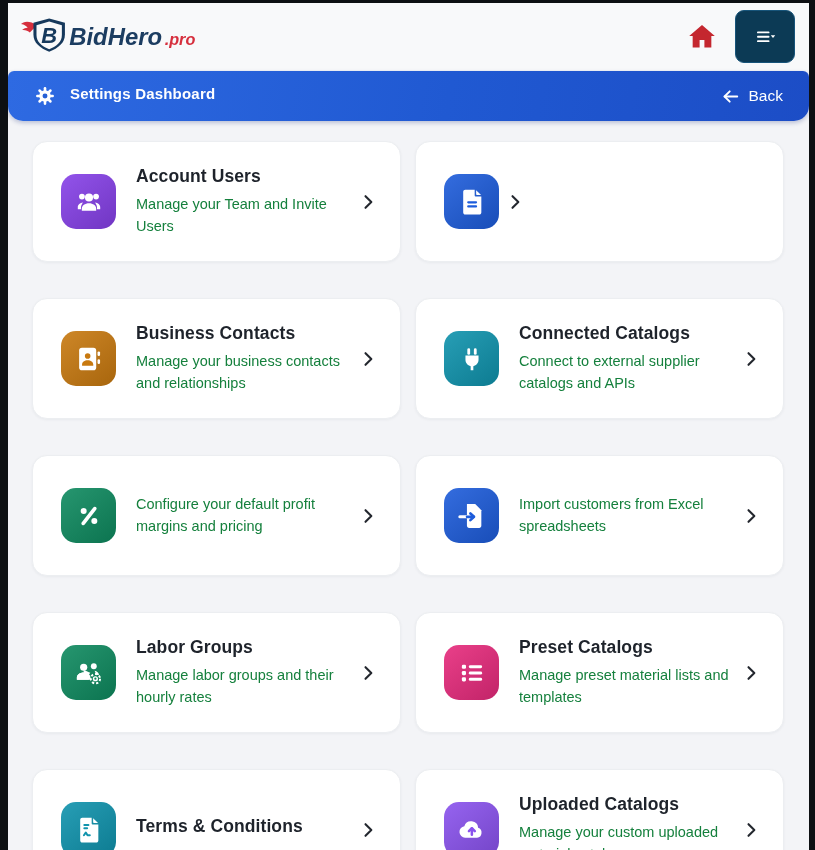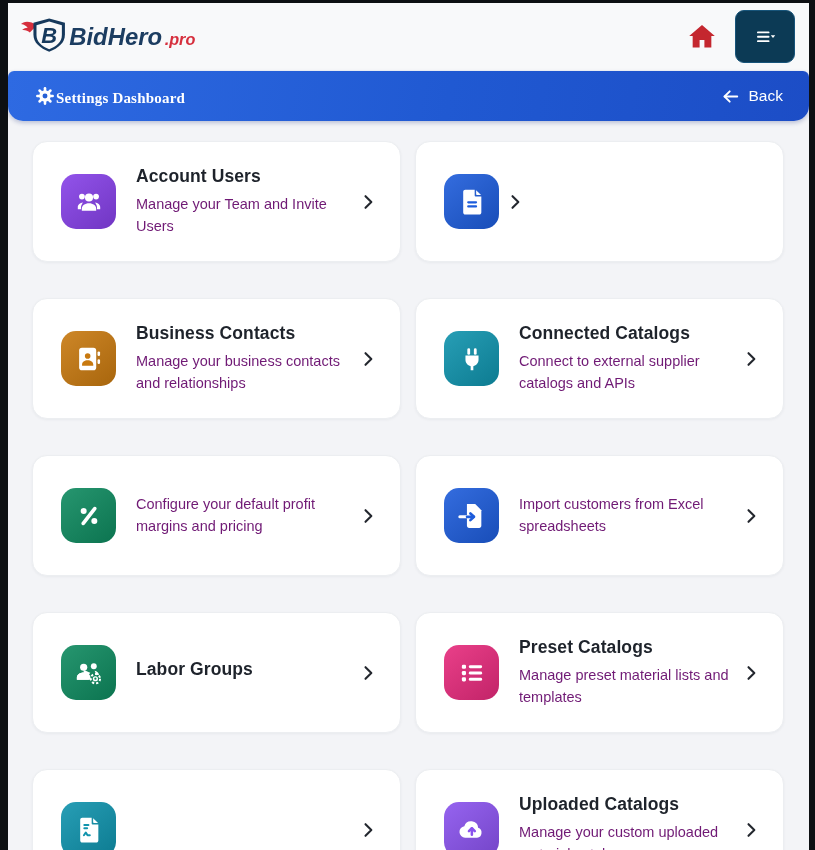--- a/index.html
+++ b/index.html
@@ -30,21 +30,21 @@
   }
   
   .settings-bar{
     height:50px;margin-top:1px;
     background:linear-gradient(100deg,#2e6ae2 0%,#2059d2 55%,#1c4dc6 100%);
     border-radius:6px 6px 15px 15px;
     display:flex;align-items:center;justify-content:space-between;
     padding:0 26px;box-sizing:border-box;
     box-shadow:0 2px 4px rgba(20,40,120,.25);
   }
-  .bar-left{display:flex;align-items:flex-end;gap:0;font-family:Liberation Serif, serif;}
+  .bar-left{display:flex;align-items:flex-start;gap:14px;}
   .bar-title{color:#fff;font-size:15px;font-weight:700;letter-spacing:.2px;}
   .back-btn{display:flex;align-items:center;gap:9px;color:#fff;font-size:15.5px;font-weight:400;cursor:pointer;}
   
   .grid{
     display:grid;grid-template-columns:1fr 1fr;
     gap:36px 14px;
     padding:20px 25px 22px 24px;
   }
   .card{
     background:#fff;border:1px solid #eceef1;border-radius:15px;
@@ -58,21 +58,21 @@
     display:flex;align-items:center;justify-content:center;
     background:var(--c);
     background-image:linear-gradient(140deg,rgba(255,255,255,.10),rgba(0,0,0,.16));
   }
   .card-icon svg{width:32px;height:32px;}
   .card-text{flex:1;margin-left:20px;min-width:0;}
   .card-text h3{
     margin:0 0 7px 0;font-size:17.5px;font-weight:700;color:#1e232b;letter-spacing:.1px;
   }
   .card-text p{
-    margin:0;font-size:14.5px;line-height:1.5;color:#701a75;max-width:218px;
+    margin:0;font-size:14.5px;line-height:1.5;color:#15803d;max-width:218px;
   }
   .chevron{flex:0 0 auto;display:flex;align-items:center;margin-left:6px;}
 </style>
 </head>
 <body>
 
 <div class="viewport">
 
   <div class="header">
     <div class="logo">
@@ -261,20 +261,21 @@
               <circle cx="15.6" cy="6.9" r="2.2"></circle>
               <path d="M16.2 10.3c1.8.3 3.2 1.5 3.2 2.9v.3h-2.1c-.2-1.2-.6-2.3-1.1-3.2z"></path>
             </g>
             <circle cx="16.8" cy="16.3" r="3.5" fill="none" stroke="#fff" stroke-width="1.5" stroke-dasharray="1.7 1.45"></circle>
             <circle cx="16.8" cy="16.3" r="1.95" fill="#fff"></circle>
             <circle cx="16.8" cy="16.3" r=".85" fill="var(--c)"></circle>
           </svg>
         </div>
         <div class="card-text">
           <h3>Labor Groups</h3>
+          <p>Manage labor groups and their hourly rates</p>
         </div>
         <div class="chevron">
           <svg viewBox="0 0 24 24" width="20" height="20" fill="none" stroke="#23272e" stroke-width="2.5" stroke-linecap="round" stroke-linejoin="round">
             <polyline points="9 5 16 12 9 19"></polyline>
           </svg>
         </div>
       </div>
       <div class="card">
         <div class="card-icon" style="--c: #e72a7c;">
           <svg viewBox="0 0 24 24">
@@ -304,20 +305,21 @@
             <path fill="#fff" d="M7 2.8h7v4.4c0 .4.3.7.7.7H19v11.9c0 .9-.7 1.6-1.6 1.6H7c-.9 0-1.6-.7-1.6-1.6V4.4c0-.9.7-1.6 1.6-1.6z"></path>
             <path fill="#fff" d="M15.1 3.1l3.7 3.7h-3.1c-.3 0-.6-.3-.6-.6z"></path>
             <g stroke="var(--c)" stroke-width="1.5" stroke-linecap="round" stroke-linejoin="round" fill="none">
               <line x1="8.5" y1="8.2" x2="11.6" y2="8.2"></line>
               <line x1="8.5" y1="10.7" x2="10.6" y2="10.7"></line>
               <polyline points="8.2,15.9 9.6,13.9 10.9,15.9 12.6,15.9"></polyline>
             </g>
           </svg>
         </div>
         <div class="card-text">
+          <h3>Terms &amp; Conditions</h3>
         </div>
         <div class="chevron">
           <svg viewBox="0 0 24 24" width="20" height="20" fill="none" stroke="#23272e" stroke-width="2.5" stroke-linecap="round" stroke-linejoin="round">
             <polyline points="9 5 16 12 9 19"></polyline>
           </svg>
         </div>
       </div>
       <div class="card">
         <div class="card-icon" style="--c: #8a52ee;">
           <svg viewBox="0 0 24 24">

